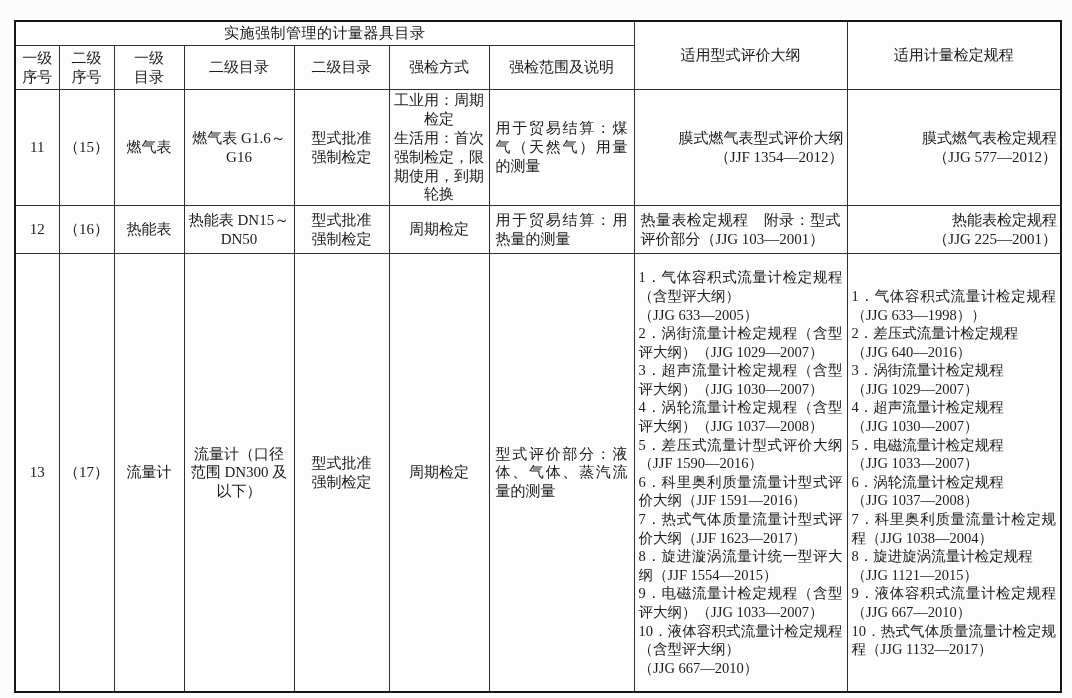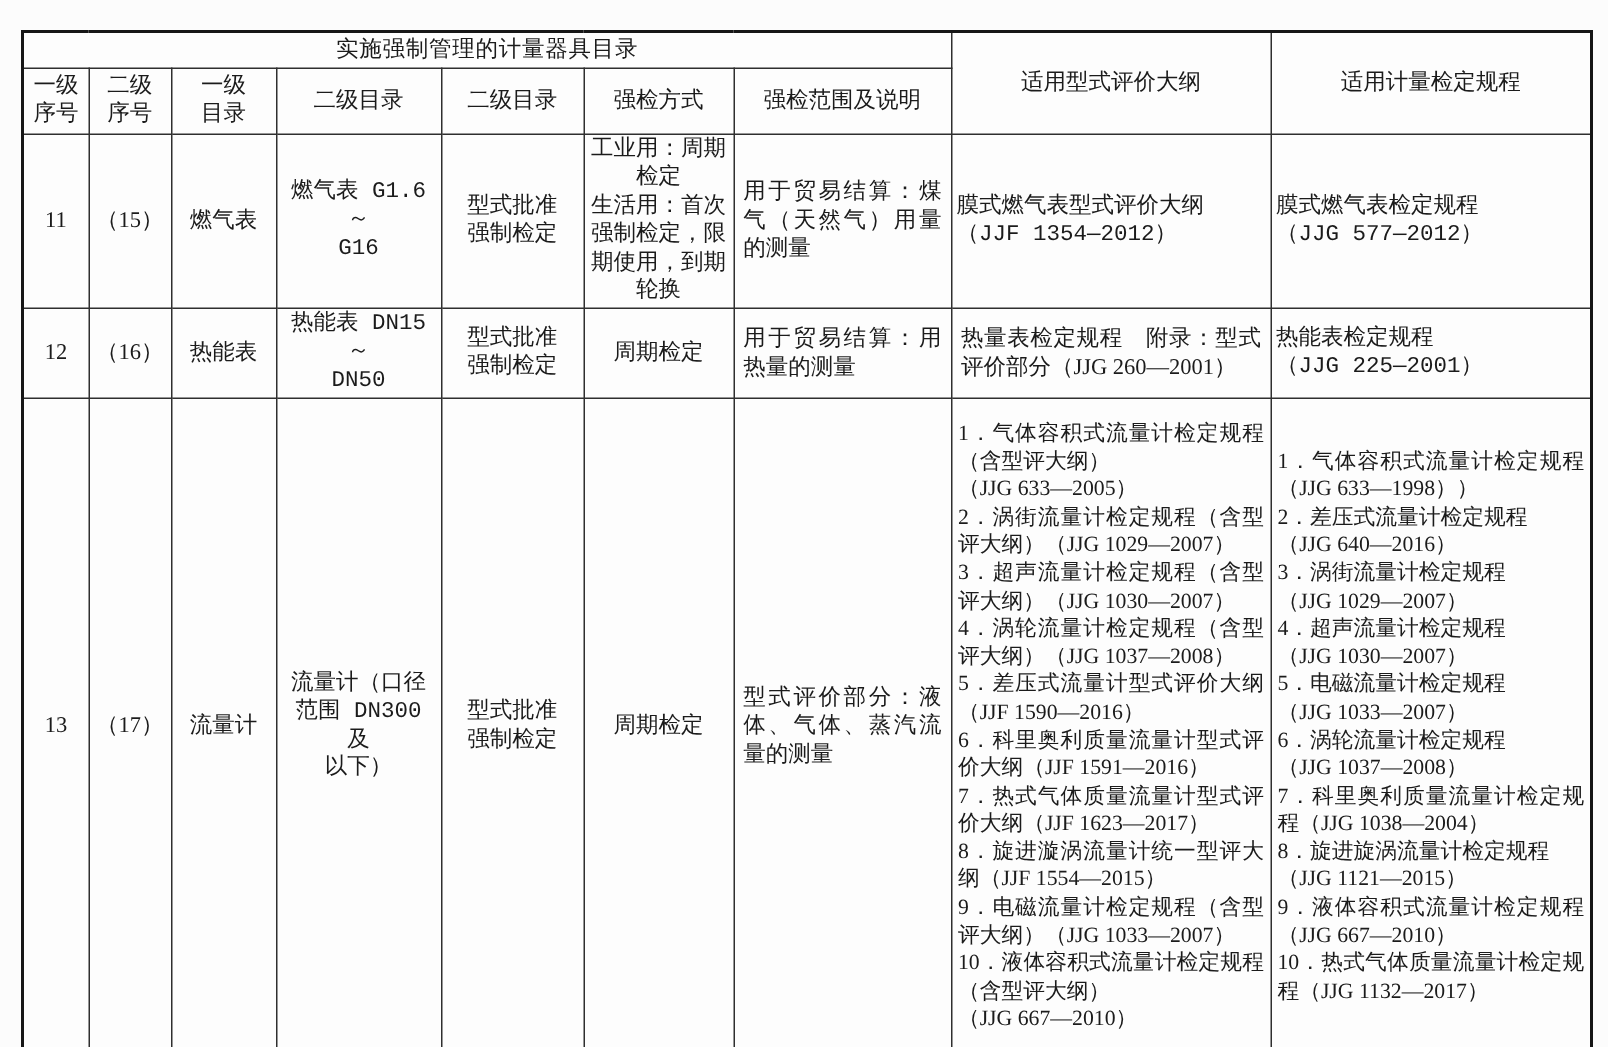--- a/index.html
+++ b/index.html
@@ -32,22 +32,22 @@
     text-align: center;
     vertical-align: middle;
     padding: 1px 3px;
     overflow: hidden;
   }
   tr.title-row td.title-cell { height: 21px; font-size: 15px; letter-spacing: 0.5px; }
   tr.header-row td { height: 41px; }
   tr.row-11 td { height: 113px; }
   tr.row-12 td { height: 45px; }
   tr.row-13 td { height: 433px; }
-  .pre  { white-space: pre-line; font-family: Liberation Mono, monospace; }
-  .left { text-align: left; }
+  .pre  { white-space: pre-line; }
+  .left { text-align: right; }
   .just { text-align: justify; text-align-last: left; padding: 1px 6px; }
   .list-cell {
     text-align: left;
     vertical-align: middle;
     font-size: 14.5px;
     padding: 2px 4px;
   }
   .list-cell .li {
     white-space: pre-line;
     text-align: justify;
@@ -112,21 +112,21 @@
     <tr class="row-12">
       <td>12</td>
       <td>（16）</td>
       <td>热能表</td>
       <td class="pre">热能表 DN15～
 DN50</td>
       <td class="pre">型式批准
 强制检定</td>
       <td>周期检定</td>
       <td class="just">用于贸易结算：用热量的测量</td>
-      <td class="just">热量表检定规程　附录：型式评价部分（JJG 260—2001）</td>
+      <td class="just">热量表检定规程　附录：型式评价部分（JJG 103—2001）</td>
       <td class="pre left">热能表检定规程
 （JJG 225—2001）</td>
     </tr>
 
     <tr class="row-13">
       <td>13</td>
       <td>（17）</td>
       <td>流量计</td>
       <td class="pre">流量计（口径
 范围 DN300 及

